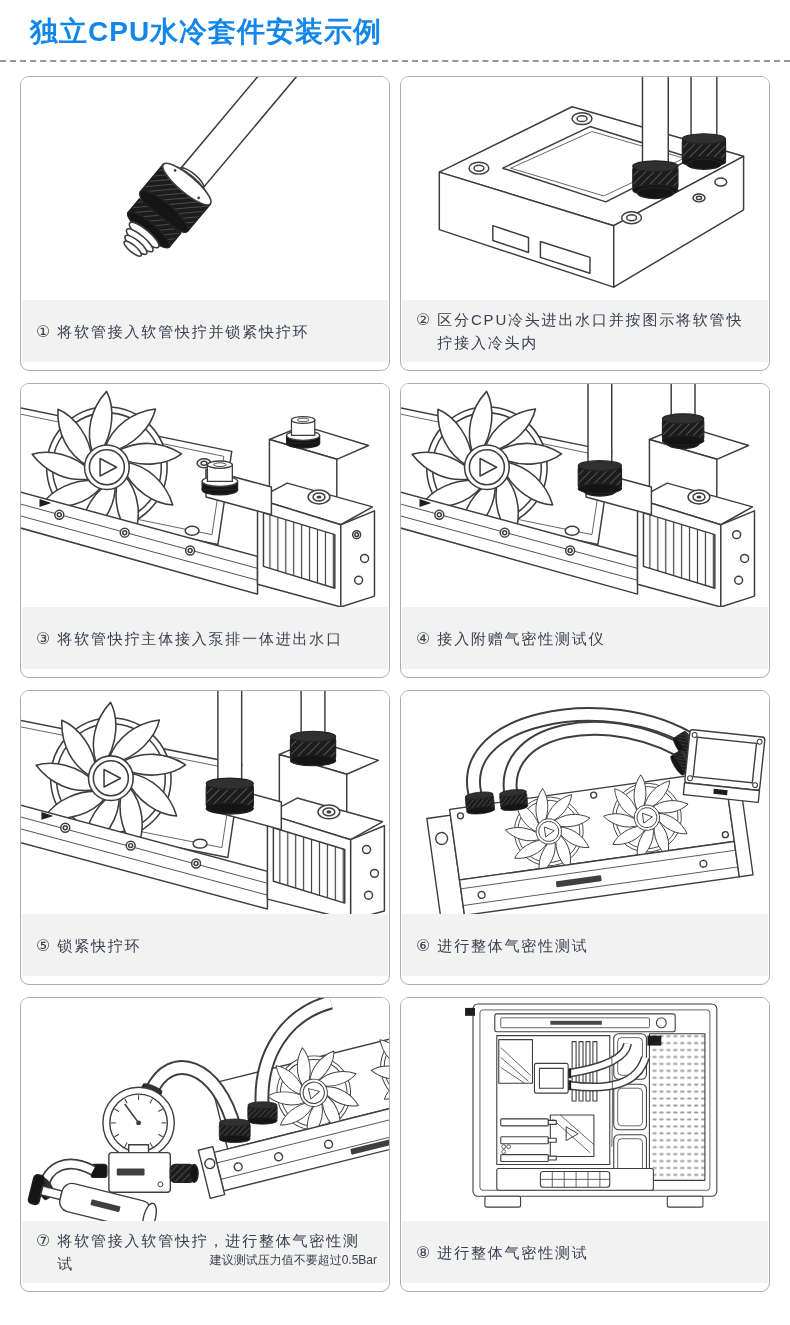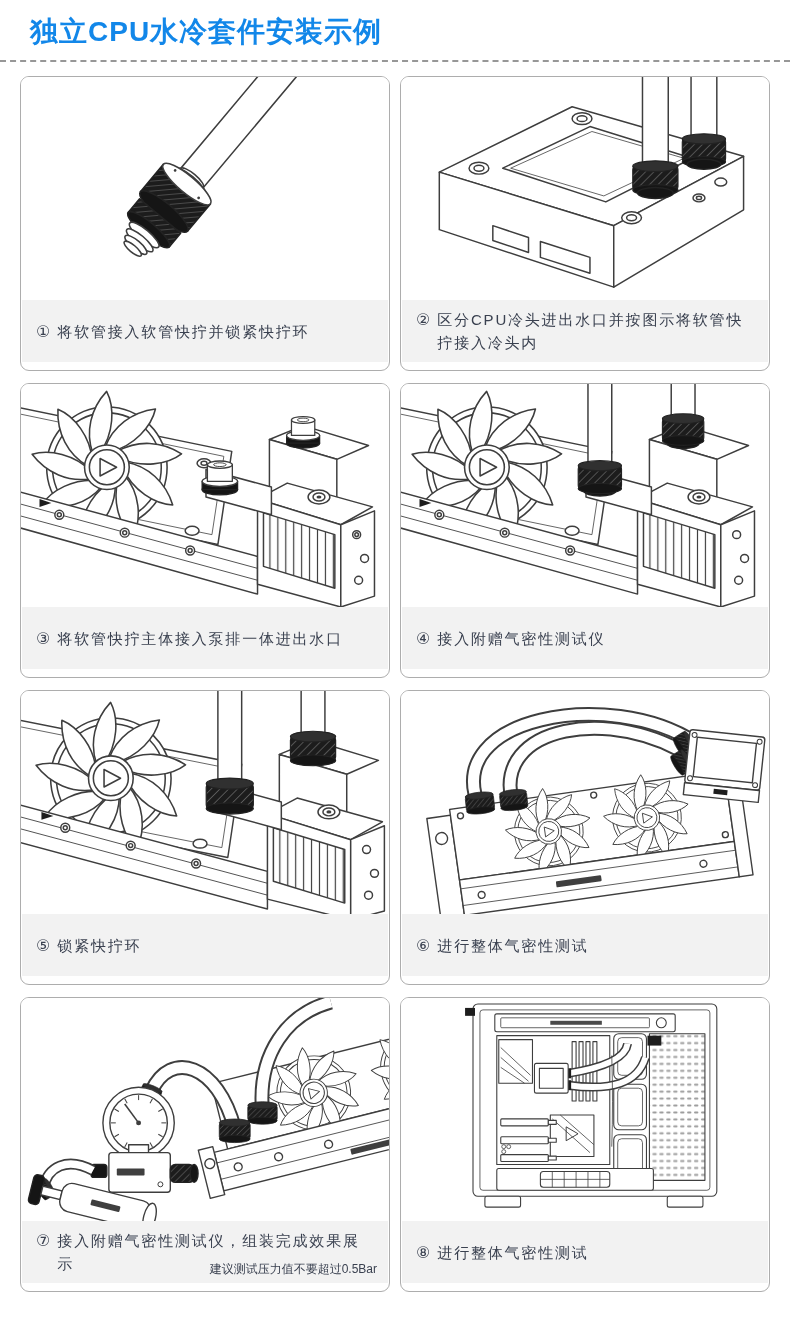--- a/index.html
+++ b/index.html
@@ -8,21 +8,21 @@
   .page-title{margin:0 0 12px 30px;font-size:28px;line-height:32px;font-weight:bold;color:#1287e9;letter-spacing:1px;}
   .divider{border-top:2px dashed #979797;height:0;}
   .grid{display:grid;grid-template-columns:370px 370px;gap:12px 10px;padding:14px 20px 20px;grid-auto-rows:295px;}
   .panel{border:1px solid #adadad;border-radius:9px;background:#fff;display:flex;flex-direction:column;overflow:hidden;box-sizing:border-box;}
   .art{flex:1;position:relative;overflow:hidden;background:#fff;}
   .art svg{display:block;width:100%;height:100%;}
   .panel-cap{background:#f2f2f2;height:62px;margin:0 1px 8px 1px;padding:0 16px 0 14px;display:flex;align-items:center;position:relative;box-sizing:border-box;}
   .cap-row{display:flex;align-items:flex-start;}
   .num{font-size:16px;line-height:23px;margin-right:7px;flex:none;}
   .txt{font-size:15px;line-height:23px;letter-spacing:1.8px;}
-  .note{position:absolute;right:11px;bottom:5px;font-size:12px;letter-spacing:0;color:#3a4150;}
+  .note{position:absolute;right:11px;bottom:14px;font-size:12px;letter-spacing:0;color:#3a4150;}
 </style>
 </head>
 <body>
 
 <svg width="0" height="0" style="position:absolute" aria-hidden="true">
   <defs>
     <pattern id="pk" width="5" height="5" patternUnits="userSpaceOnUse" patternTransform="rotate(45)">
       <rect width="5" height="5" fill="#1c1c1c"></rect>
       <line x1="0" y1="0" x2="0" y2="5" stroke="#5d5d5d" stroke-width="1.4"></line>
     </pattern>
@@ -391,21 +391,21 @@
               <rect x="39" y="192" width="92" height="29" rx="10"></rect>
               <ellipse cx="131" cy="206.5" rx="6" ry="14.5"></ellipse>
               <rect x="70" y="203" width="30" height="6" rx="1" fill="#1d1d1d" stroke="none" opacity="0.85"></rect>
             </g>
           </g>
         </svg>
       </div>
       <div class="panel-cap">
         <div class="cap-row">
           <span class="num">⑦</span>
-          <span class="txt">接入附赠气密性测试仪，组装完成效果展示</span>
+          <span class="txt">将软管接入软管快拧，进行整体气密性测试</span>
         </div>
         <span class="note">建议测试压力值不要超过0.5Bar</span>
       </div>
     </section>
 
     <section class="panel">
       <div class="art">
         <svg viewBox="0 0 370 225">
           <g fill="#fff" stroke="#3e3e3e" stroke-width="1.1" stroke-linejoin="round">
             <rect x="72" y="6" width="246" height="194" rx="5"></rect>

